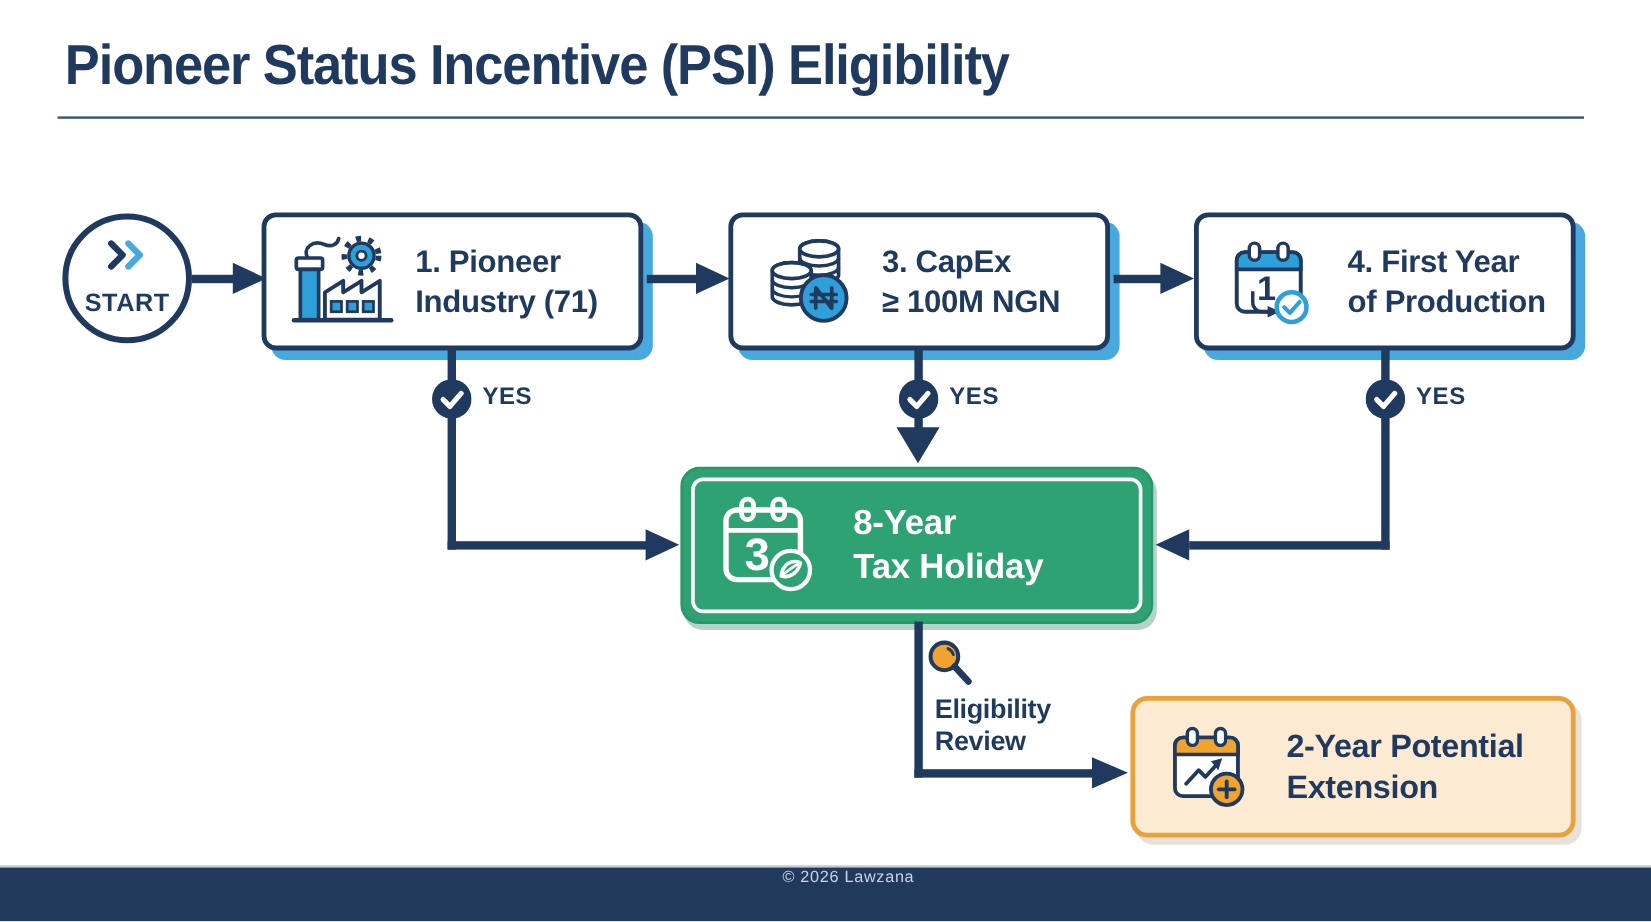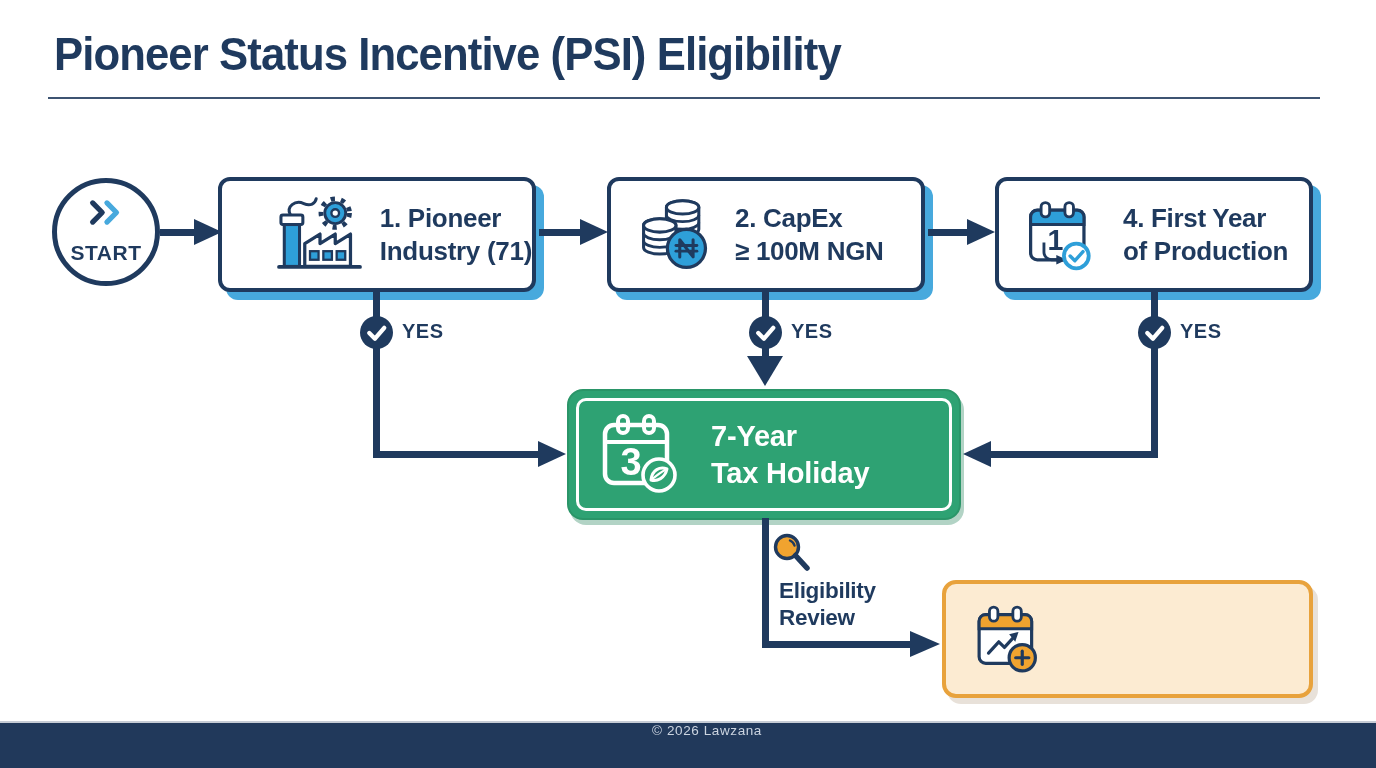--- a/index.html
+++ b/index.html
@@ -88,21 +88,21 @@
         <polyline points="7,4 17,14 7,24" class="sn nofill" stroke-width="5.5" stroke-linecap="round" stroke-linejoin="round"></polyline>
         <polyline points="22,4 32,14 22,24" class="sl nofill" stroke-width="5.5" stroke-linecap="round" stroke-linejoin="round"></polyline>
       </svg>
     </span>
     <span class="start-label">START</span>
   </div>
 
   <div class="hline" style="left:160px;top:229px;width:38px;"></div>
   <div class="head-right" style="left:194px;top:219px;"></div>
 
-  <div class="cbox" style="left:218px;justify-content:flex-end;">
+  <div class="cbox" style="left:218px;">
     <span>
       <svg width="92" height="80" viewBox="0 0 96 84">
         <circle cx="64" cy="19" r="15" class="sn nofill" stroke-width="5" stroke-dasharray="4.5 6.4"></circle>
         <circle cx="64" cy="19" r="11" class="fb sn" stroke-width="3"></circle>
         <circle cx="64" cy="19" r="4" class="fwh sn" stroke-width="2.5"></circle>
         <path d="M17 21 C12 12 22 5 31 9 C38 12 43 9 44 4" class="sn nofill" stroke-width="3.2" stroke-linecap="round"></path>
         <rect x="7" y="21" width="23" height="10" rx="2" class="fwh sn" stroke-width="3.2"></rect>
         <rect x="10.5" y="31" width="16" height="44" class="fb sn" stroke-width="3.2"></rect>
         <path d="M32 75 V51 L48 41 V51 L64 41 V51 L80 41 V75 Z" class="fwh sn" stroke-width="3.4" stroke-linejoin="round"></path>
         <rect x="37.5" y="59" width="9" height="9" class="fb sn" stroke-width="2.4"></rect>
@@ -128,21 +128,21 @@
         <path d="M15 32 a17 7 0 0 1 34 0 V55 a17 7 0 0 1 -34 0 Z" class="fwh sn" stroke-width="3.2"></path>
         <ellipse cx="32" cy="32" rx="17" ry="7" class="fwh sn" stroke-width="3.2"></ellipse>
         <path d="M15 40 a17 7 0 0 0 34 0" class="sn nofill" stroke-width="3"></path>
         <path d="M15 48 a17 7 0 0 0 34 0" class="sn nofill" stroke-width="3"></path>
         <circle cx="60" cy="56" r="20" class="fb sn" stroke-width="3.4"></circle>
         <path d="M53 65 V47 L67 65 V47" class="sn nofill" stroke-width="3.2" stroke-linecap="round" stroke-linejoin="round"></path>
         <line x1="49" y1="53" x2="71" y2="53" class="sn" stroke-width="3" stroke-linecap="round"></line>
         <line x1="49" y1="59" x2="71" y2="59" class="sn" stroke-width="3" stroke-linecap="round"></line>
       </svg>
     </span>
-    <span class="label">2. CapEx
+    <span class="label">3. CapEx
 ≥ 100M NGN</span>
   </div>
 
   <div class="hline" style="left:928px;top:229px;width:42px;"></div>
   <div class="head-right" style="left:967px;top:219px;"></div>
 
   <div class="cbox" style="left:995px;">
     <span>
       <svg width="92" height="80" viewBox="0 0 96 84">
         <rect x="14" y="16" width="56" height="52" rx="7" class="fwh sn" stroke-width="3.4"></rect>
@@ -198,21 +198,21 @@
         <rect x="12" y="16" width="62" height="58" rx="9" class="swh nofill" stroke-width="4.5"></rect>
         <line x1="12" y1="33" x2="74" y2="33" class="swh" stroke-width="4"></line>
         <rect x="25" y="7" width="10" height="17" rx="5" class="swh nofill" stroke-width="4"></rect>
         <rect x="51" y="7" width="10" height="17" rx="5" class="swh nofill" stroke-width="4"></rect>
         <text x="38" y="66" text-anchor="middle" font-size="38" class="fwh svgtext">3</text>
         <circle cx="66" cy="66" r="16" class="fg swh" stroke-width="3.6"></circle>
         <path d="M58 71 C59 61 67 57 74 60 C72 69 64 73 58 71 Z" class="swh nofill" stroke-width="3" stroke-linejoin="round"></path>
         <path d="M58 71 C63 67 68 63 72 61" class="swh nofill" stroke-width="2.2" stroke-linecap="round"></path>
       </svg>
     </span>
-    <span class="label">7-Year
+    <span class="label">8-Year
 Tax Holiday</span>
   </div>
 
   <div class="vline" style="left:762px;top:518px;height:130px;"></div>
   <div class="hline" style="left:762px;top:641px;width:150px;"></div>
   <div class="head-right" style="left:910px;top:631px;border-left-width:30px;"></div>
 
   <div class="review-icon">
     <svg width="46" height="46" viewBox="0 0 46 46">
       <circle cx="17" cy="16" r="11.5" class="fo sn" stroke-width="3.4"></circle>
@@ -230,19 +230,21 @@
         <path d="M14 31 V23 a7 7 0 0 1 7 -7 h42 a7 7 0 0 1 7 7 v8 Z" class="fo sn" stroke-width="3.2"></path>
         <rect x="25" y="8" width="9" height="15" rx="4.5" class="fwh sn" stroke-width="3"></rect>
         <rect x="50" y="8" width="9" height="15" rx="4.5" class="fwh sn" stroke-width="3"></rect>
         <path d="M24 57 L35 45 L41 51 L52 39" class="sn nofill" stroke-width="3.4" stroke-linecap="round" stroke-linejoin="round"></path>
         <polygon points="46,37 56,34.5 52.5,45" class="fn"></polygon>
         <circle cx="60" cy="62" r="14" class="fo sn" stroke-width="3.4"></circle>
         <line x1="60" y1="55" x2="60" y2="69" class="sn" stroke-width="3.4" stroke-linecap="round"></line>
         <line x1="53" y1="62" x2="67" y2="62" class="sn" stroke-width="3.4" stroke-linecap="round"></line>
       </svg>
     </span>
+    <span class="label">2-Year Potential
+Extension</span>
   </div>
 
   <div class="footer">
     <span class="copy">© 2026 Lawzana</span>
   </div>
 
 </div>
 
 </body></html>

